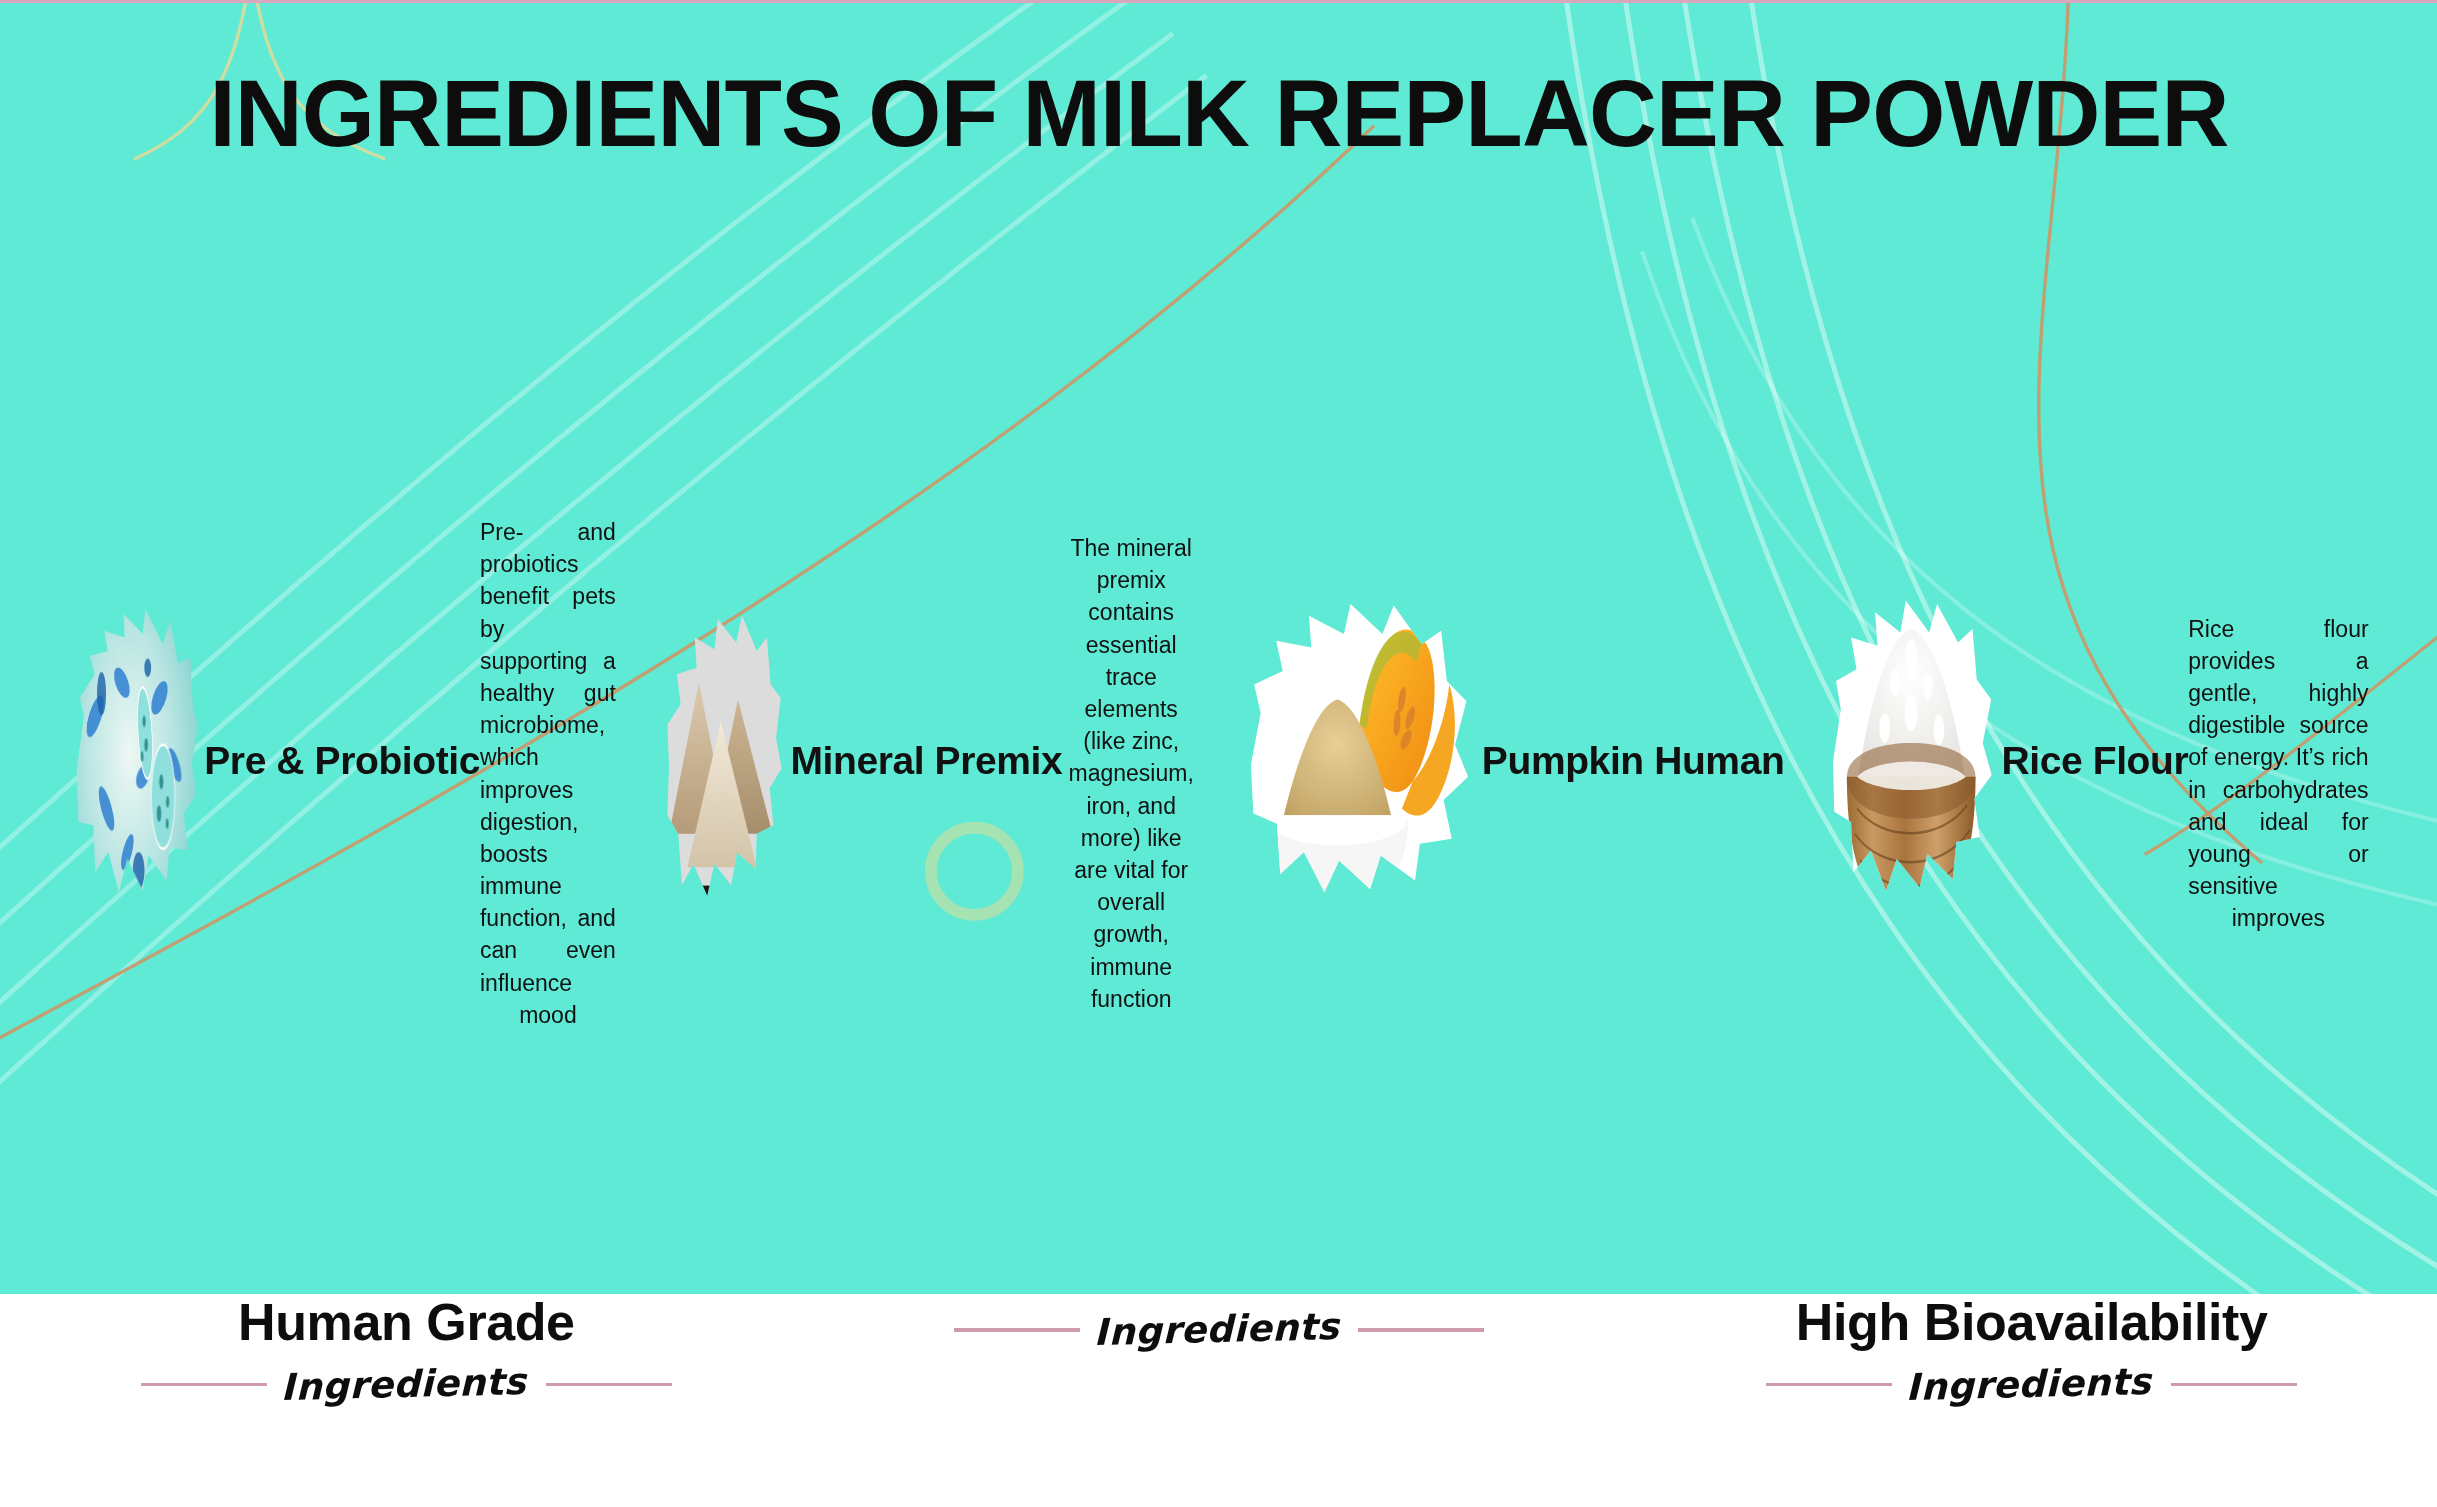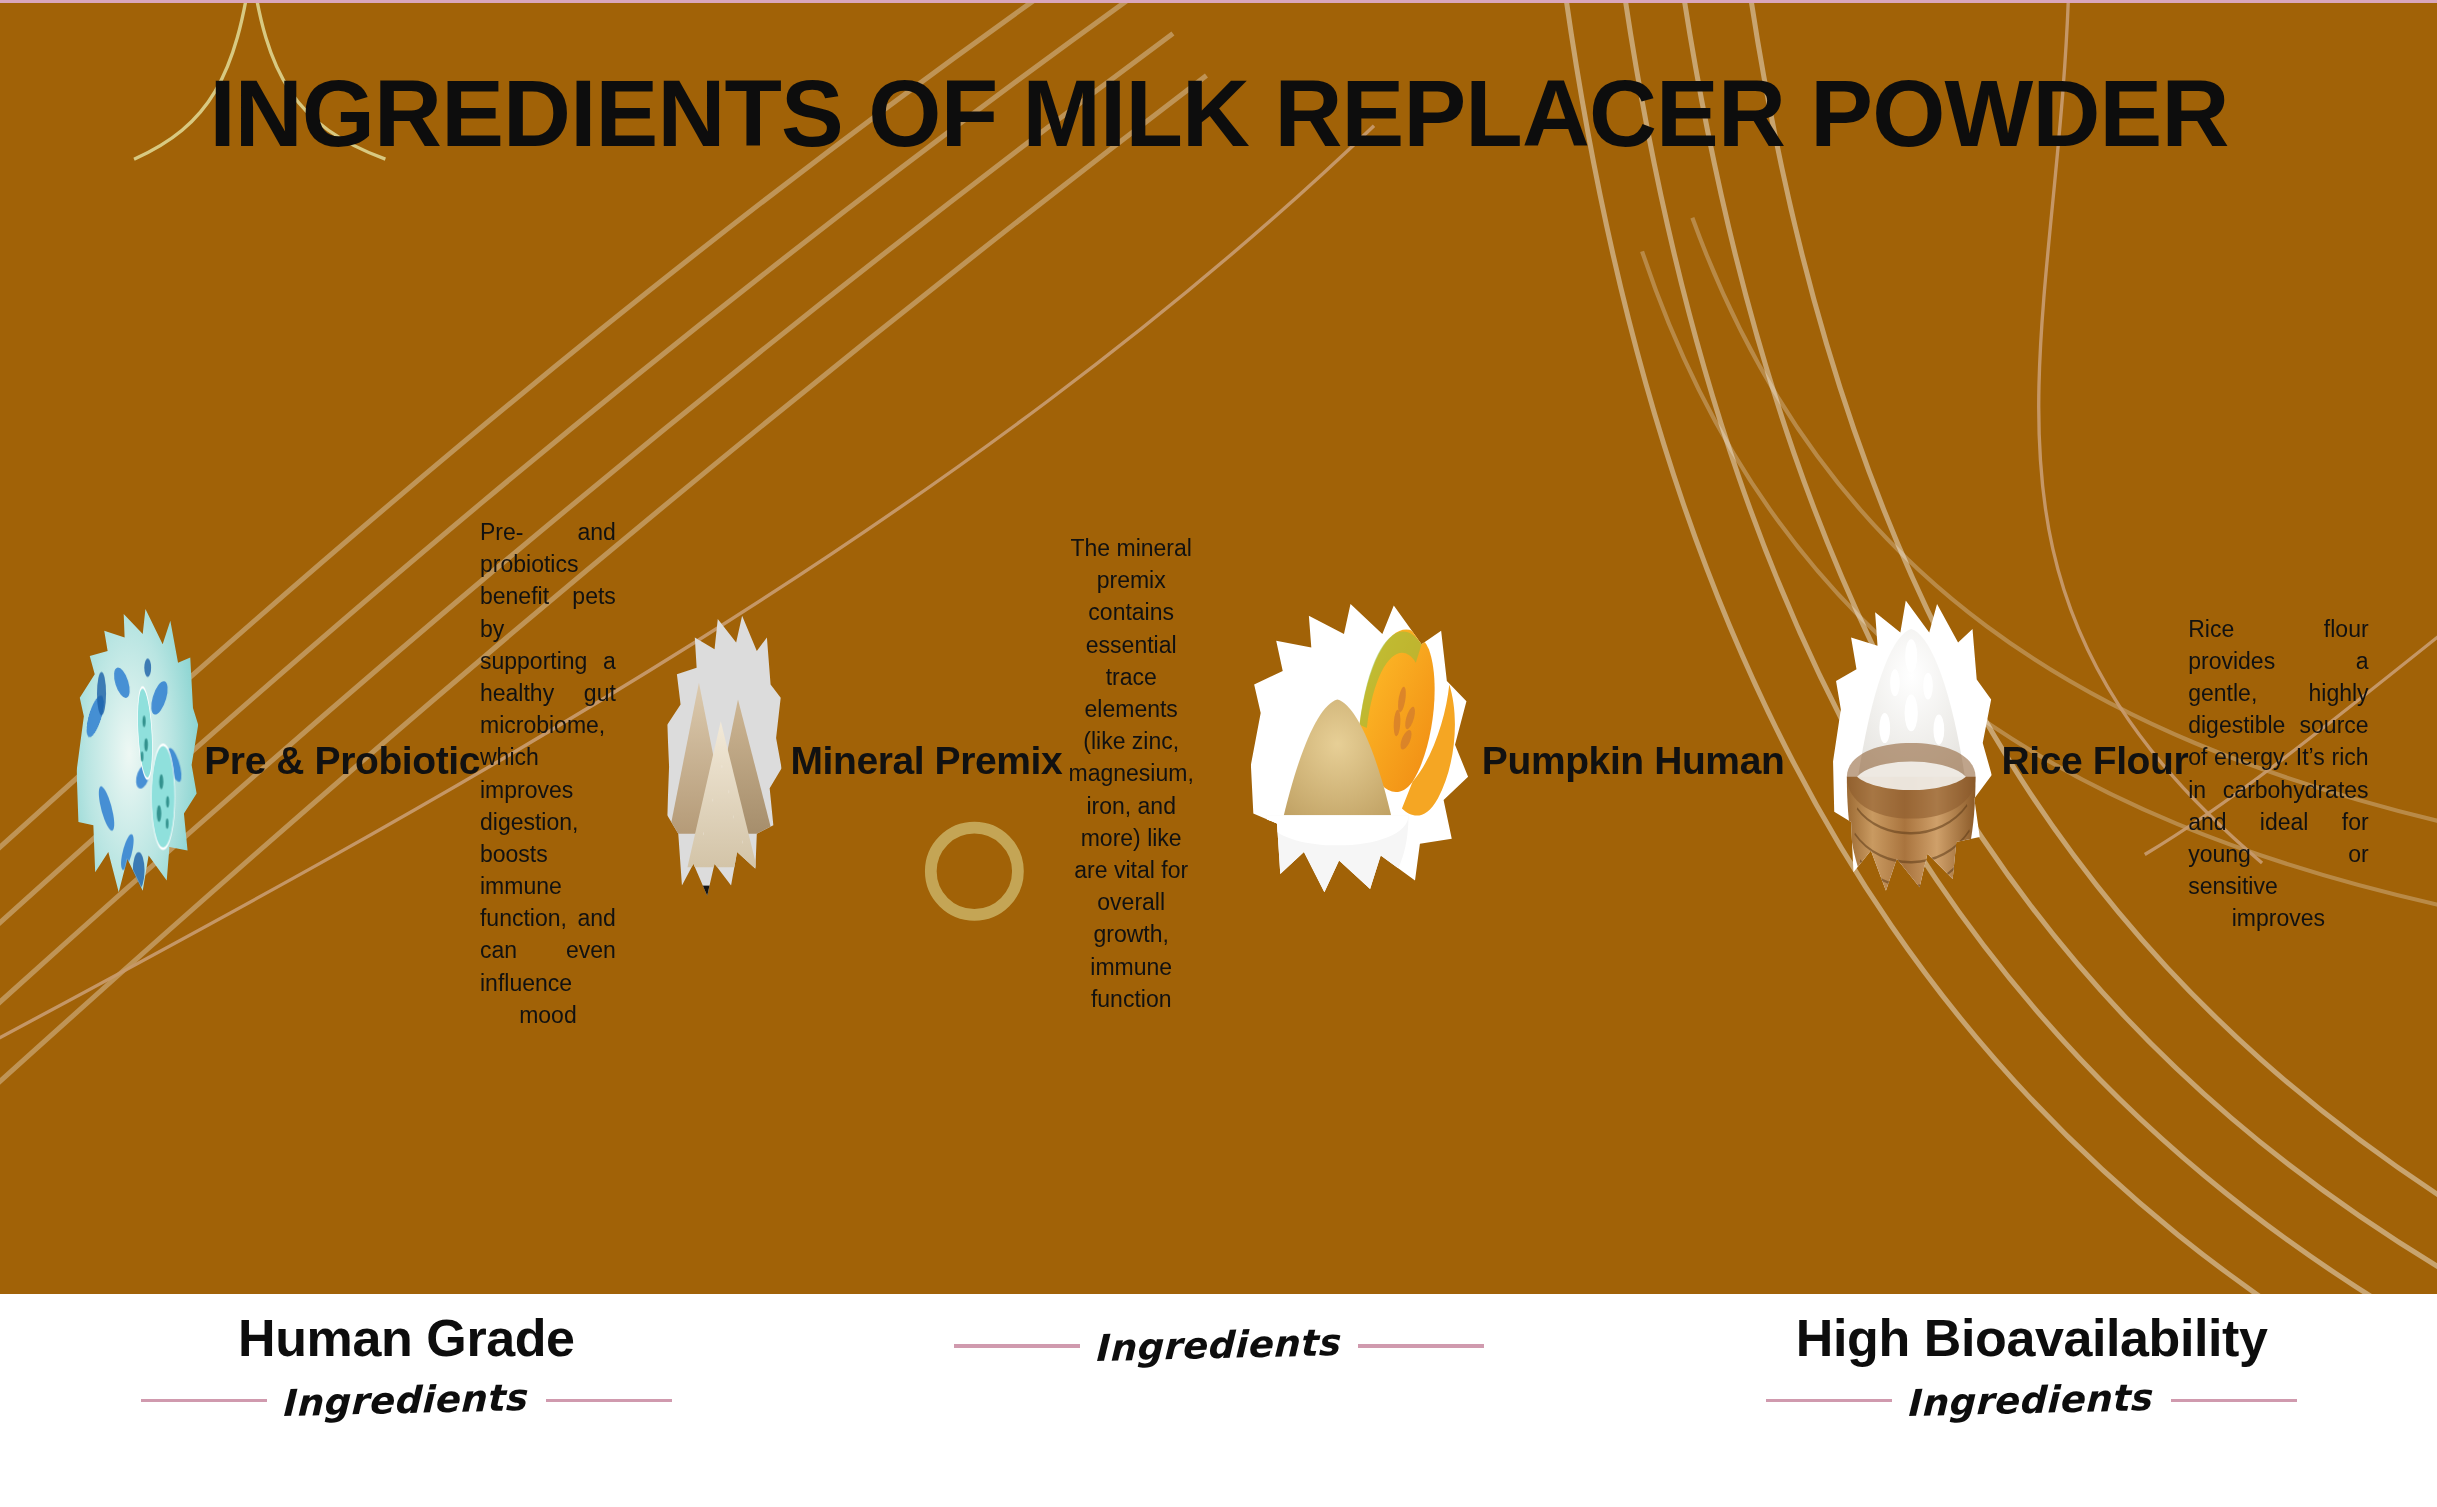--- a/index.html
+++ b/index.html
@@ -6,21 +6,21 @@
   html,body { width:2438px; height:1508px; }
   body {
     font-family:"Liberation Sans", sans-serif;
     background:#ffffff;
     overflow:hidden;
   }
 
   #poster {
     position:relative;
     width:2438px; height:1508px;
-    background:#a16207;
+    background:#5eead4;
     overflow:hidden;
   }
 
   
   .top-rule {
     position:absolute; top:0; left:0; width:2438px; height:3.4px;
     background:#d9a7bd;
     z-index:40;
   }
 
@@ -98,21 +98,21 @@
     left:0; top:1294px;
     width:2438px; height:214px;
     background:#ffffff;
     display:flex;
     z-index:30;
   }
   .badge {
     flex:1 1 0;
     display:flex; flex-direction:column;
     align-items:center; justify-content:flex-start;
-    padding-top:17px;
+    padding-top:1px;
   }
   .badge-title {
     font-weight:bold;
     font-size:52px;
     line-height:1.05;
     color:#0d0d0d;
     letter-spacing:-0.4px;
     white-space:nowrap;
   }
   .badge-sub-row {

